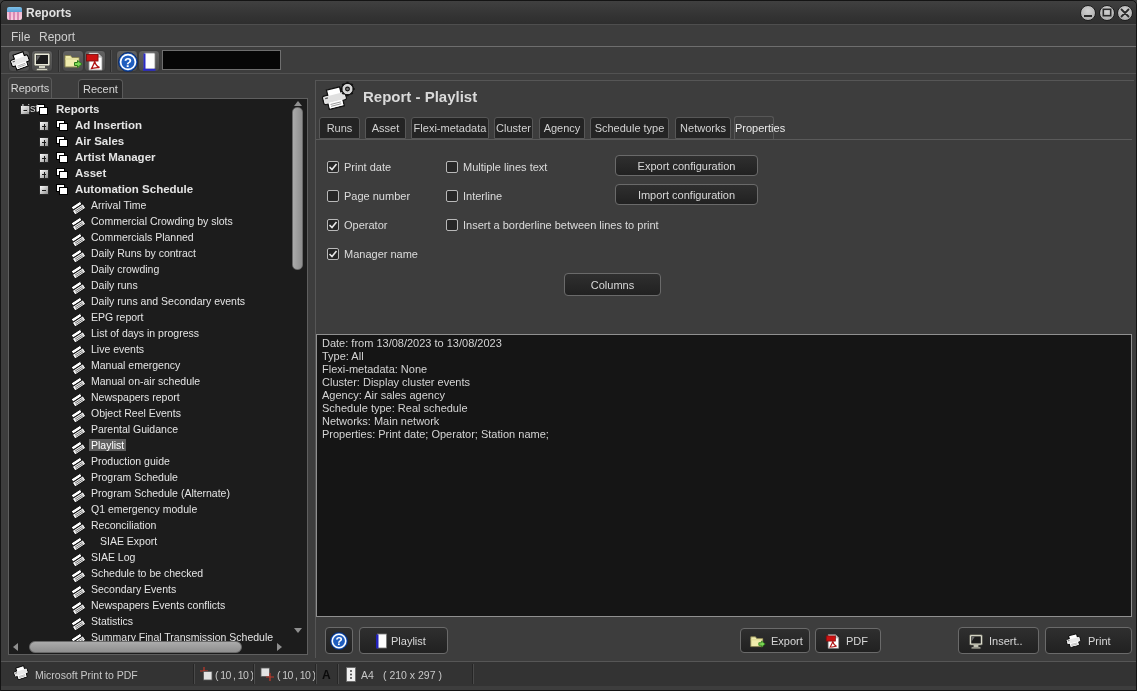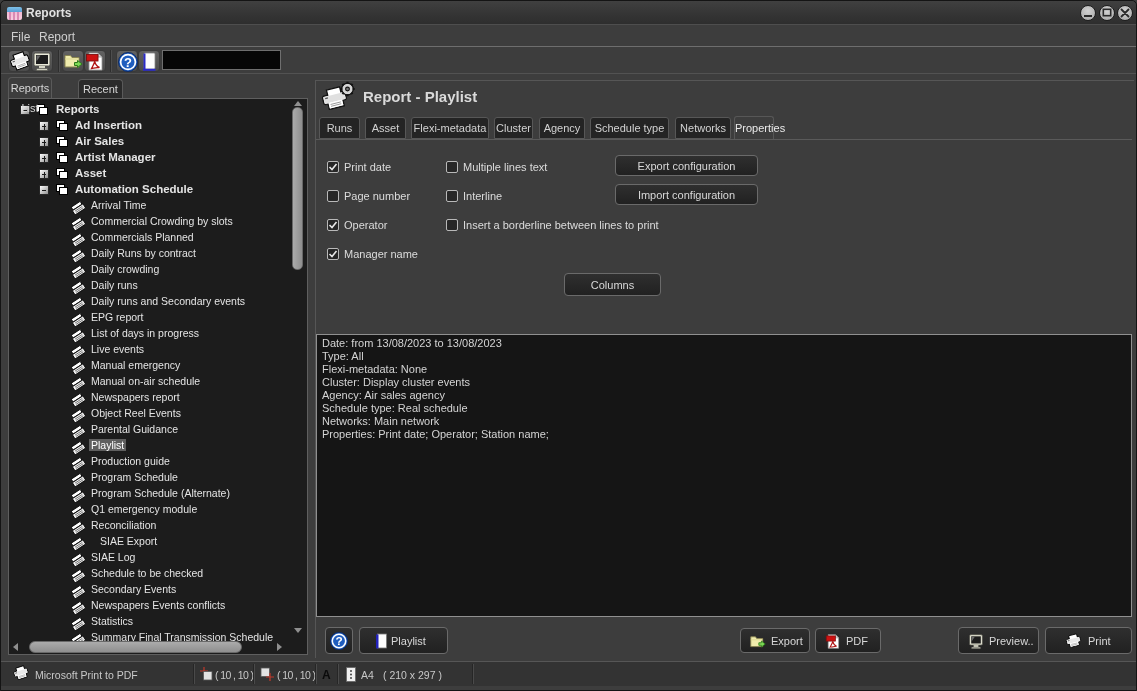--- a/index.html
+++ b/index.html
@@ -506,21 +506,21 @@
   <span style="position:absolute;left:30px;top:6px">PDF</span>
   </div>
 <div class="btn" style="left:958px;top:627px;width:81px;height:27px;text-align:left">
   <span style="position:absolute;left:9px;top:5px"><svg width="16" height="17" viewBox="0 0 20 21">
 <rect x="2" y="2" width="16" height="13" rx="1.5" fill="#e9e9d8" stroke="#50504a" stroke-width="1"></rect>
 <rect x="4" y="4" width="12" height="9" fill="#1c1c1c"></rect>
 <path d="M4.5 4.5 l4 0 l-4 6 z" fill="#6a6a6a"></path>
 <rect x="7" y="15" width="6" height="2.5" fill="#d5d5c5"></rect>
 <rect x="4.5" y="17.5" width="11" height="2" fill="#cfcfc0" stroke="#50504a" stroke-width="0.6"></rect>
 </svg></span>
-  <span style="position:absolute;left:30px;top:7px">Preview..</span>
+  <span style="position:absolute;left:30px;top:7px">Insert..</span>
   </div>
 <div class="btn" style="left:1045px;top:627px;width:87px;height:27px;text-align:left">
   <span style="position:absolute;left:18px;top:5px"><svg width="19" height="17" viewBox="0 0 24 24">
 <g transform="rotate(-14 12 11)">
 <path d="M7 2.5 L18.5 2.5 L18.5 7 L20.8 7 L21.8 8 L21.8 13.2 L20.8 14.2 L18.5 14.2 L18.5 19 L5.5 19 L5.5 14.2 L3.2 14.2 L2.2 13.2 L2.2 8 L3.2 7 L7 7 Z" fill="#fff" stroke="#000" stroke-width="1.2"></path>
 <rect x="3" y="7.7" width="18" height="5.8" fill="#e8e8e8"></rect>
 <rect x="6.2" y="13.6" width="11.6" height="4.7" fill="#fff"></rect>
 <path d="M7.5 15.2 h9 M7.5 16.8 h9" stroke="#999" stroke-width="0.8"></path>
 <path d="M4.2 9.2 h2.4" stroke="#555" stroke-width="1.1"></path>
 </g>

